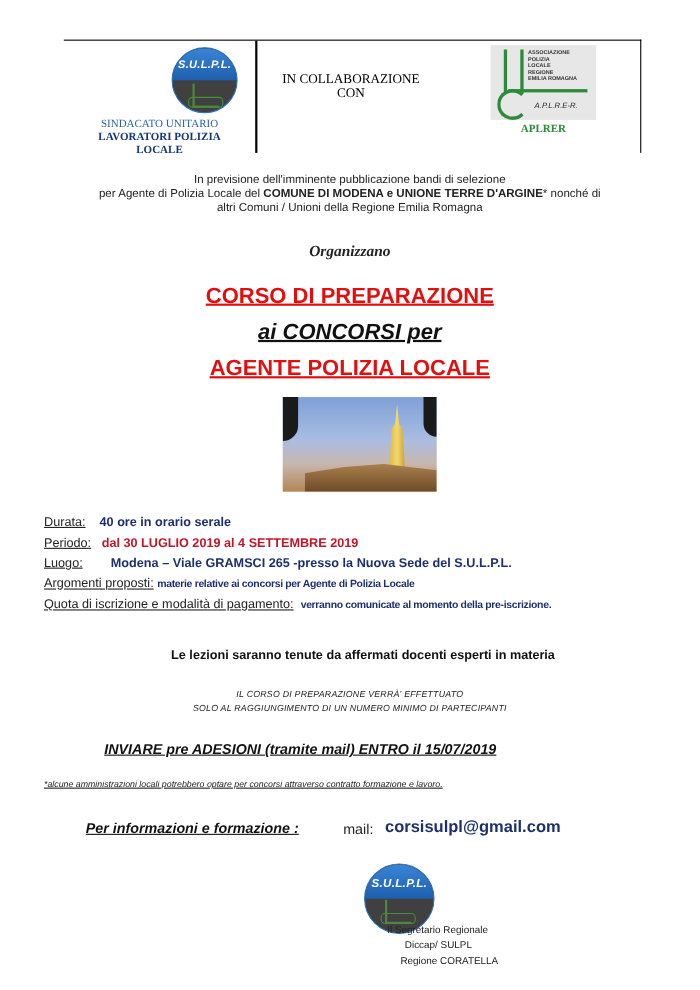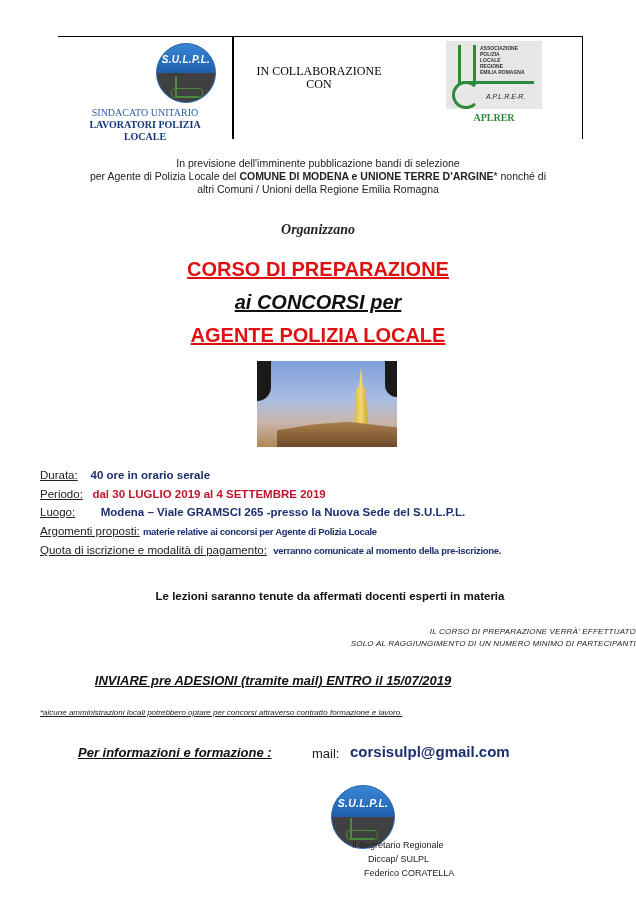--- a/index.html
+++ b/index.html
@@ -51,21 +51,21 @@
     
     .details { position: absolute; left: 40px; top: 466px; width: 580px; font-size: 11.5px; line-height: 18.5px; }
     .row { white-space: nowrap; }
     .lbl { text-decoration: underline; color: #222; }
     .v-dur { color: #1d2f6e; font-weight: bold; }
     .v-per { color: #c0162c; font-weight: bold; }
     .v-luo { color: #1d2f6e; font-weight: bold; }
     .v-small { font-size: 9.5px; color: #1d2f6e; font-weight: bold; letter-spacing: -0.3px; }
 
     .lezioni { position: absolute; left: 12px; top: 590px; width: 636px; text-align: center; font-size: 11.5px; font-weight: bold; color: #111; }
-    .nota1 { position: absolute; left: 0; top: 626px; width: 636px; text-align: right; font-size: 8px; font-style: italic; line-height: 12px; color: #222; letter-spacing: .2px; }
+    .nota1 { position: absolute; left: 0; top: 626px; width: 636px; text-align: center; font-size: 8px; font-style: italic; line-height: 12px; color: #222; letter-spacing: .2px; }
     .inviare { position: absolute; left: 0; top: 673px; width: 546px; text-align: center; font-size: 13px; font-weight: bold; font-style: italic; text-decoration: underline; color: #111; }
     .asterisco { position: absolute; left: 40px; top: 708px; width: 520px; font-size: 8px; font-style: italic; text-decoration: underline; color: #222; white-space: nowrap; }
 
     .info { position: absolute; left: 78px; top: 745px; font-size: 13px; font-weight: bold; font-style: italic; text-decoration: underline; color: #111; }
     .mail-lbl { position: absolute; left: 312px; top: 746px; font-size: 13px; color: #222; }
     .mail { position: absolute; left: 350px; top: 743px; font-size: 15px; font-weight: bold; color: #1d2f6e; }
 
     .sulpl-badge.bottom { left: 291px; top: 785px; width: 62px; height: 62px; }
     .sulpl-badge.bottom .txt { top: 11px; font-size: 10.5px; }
     .signature { position: absolute; left: 352px; top: 838px; font-size: 9px; line-height: 14px; color: #222; }
@@ -171,14 +171,14 @@
 
 <div class="sulpl-badge bottom">
   <div class="top"></div>
   <div class="txt">S.U.L.P.L.</div>
   <div class="mark"></div>
   <div class="mark2"></div>
 </div>
 <div class="signature">
   <div class="s1">Il Segretario Regionale</div>
   <div class="s2">Diccap/ SULPL</div>
-  <div class="s3">Federico CORATELLA</div>
+  <div class="s3">Regione CORATELLA</div>
 </div>
 
 </body></html>

